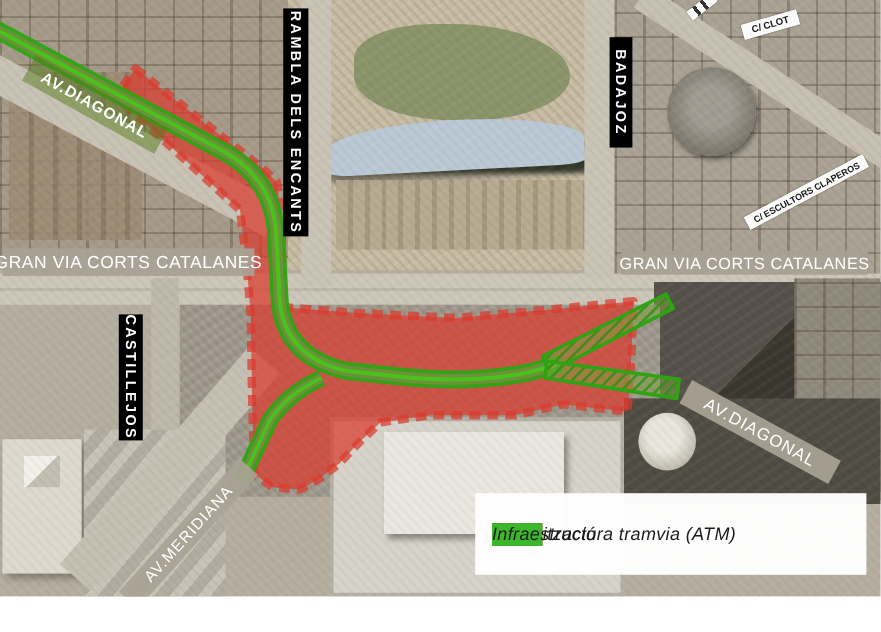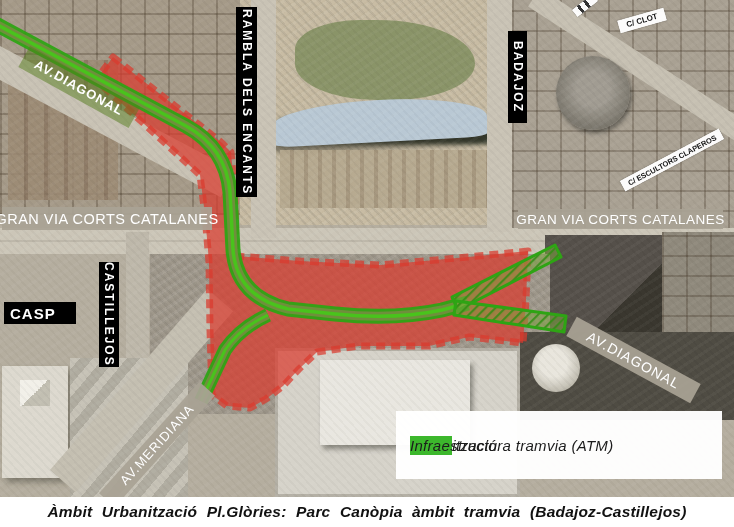--- a/index.html
+++ b/index.html
@@ -102,32 +102,30 @@
     <div class="tag-white" style="left:618px;top:14px;width:48px;height:13px;font-size:8px;transform:rotate(-16deg);">C/ CLOT</div>
 
     <div class="tag-white" style="left:616px;top:154px;width:112px;height:12px;font-size:7.5px;transform:rotate(-28deg);">C/ ESCULTORS CLAPEROS</div>
 
     <div class="bar-gray" style="left:2px;top:207px;width:210px;height:23px;font-size:14.5px;letter-spacing:.5px;">GRAN VIA CORTS CATALANES</div>
 
     <div class="bar-gray" style="left:518px;top:209px;width:205px;height:20px;font-size:13.5px;letter-spacing:.5px;">GRAN VIA CORTS CATALANES</div>
 
     <div class="bar-black vtext" style="left:99px;top:262px;width:20px;height:105px;font-size:12px;">CASTILLEJOS</div>
 
-    <div class="bar-black" style="left:4px;top:302px;width:72px;height:22px;font-size:15px;justify-content:flex-start;padding-left:6px;box-sizing:border-box;letter-spacing:1px;">CASP</div>
 
     <div class="bar-gray" style="left:82px;top:434px;width:150px;height:21px;font-size:13px;letter-spacing:1px;transform:rotate(-48deg);">AV.MERIDIANA</div>
 
     <div class="bar-gray" style="left:563px;top:349px;width:141px;height:22px;font-size:14px;letter-spacing:1px;transform:rotate(28.5deg);">AV.DIAGONAL</div>
 
     <div class="legend">
       <div class="legend-row">
         <span class="swatch sw-red"></span>
         <span class="legend-label">Urbanització</span>
       </div>
       <div class="legend-row">
         <span class="swatch sw-green"></span>
         <span class="legend-label">Infraestructura tramvia (ATM)</span>
       </div>
     </div>
   </div>
 
-  <div class="caption">Àmbit Urbanització Pl.Glòries: Parc Canòpia àmbit tramvia (Badajoz-Castillejos)</div>
 </div>
 
 </body></html>

